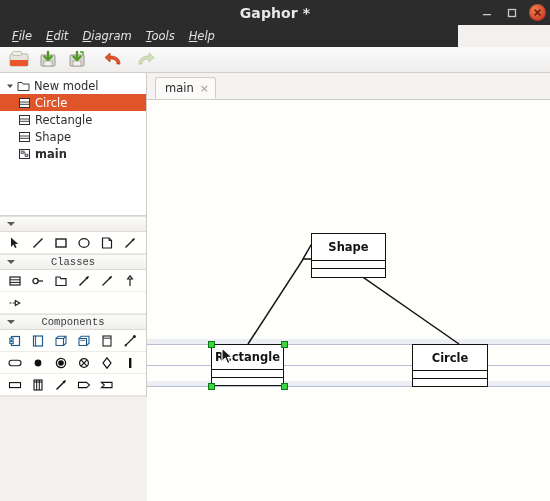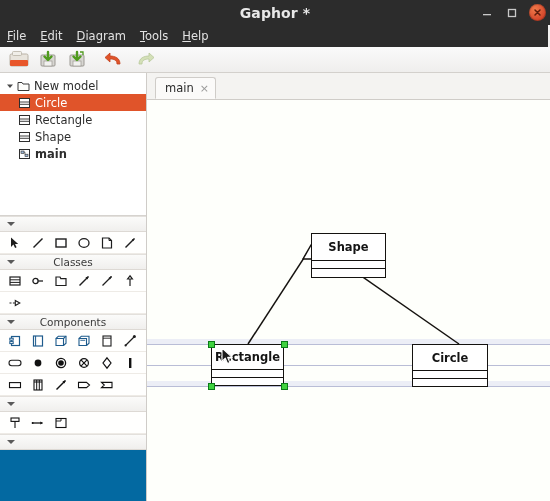--- a/index.html
+++ b/index.html
@@ -47,23 +47,25 @@
     width: 17px; height: 17px;
     border-radius: 50%;
     background: radial-gradient(circle at 35% 30%, #f07a4a, #d4452a 70%);
     display: flex; align-items: center; justify-content: center;
     box-shadow: inset 0 0 0 1px rgba(0,0,0,.18);
   }
 
   
   .menubar {
     position: absolute; top: 25px; left: 0;
-    width: 548px; height: 22px;
+    width: 458px; height: 22px;
     background: #2c2c2c;
     display: flex; align-items: center;
+    padding-left: 5px;
+    font-style: italic;
   }
   .menu-item {
     color: #e2e2e2;
     font-size: 11.5px;
     padding: 1px 7px;
     cursor: default;
   }
   .menu-item u { text-decoration: underline; }
 
   
@@ -78,22 +80,22 @@
   .tb-btn {
     width: 26px; height: 24px;
     display: flex; align-items: center; justify-content: center;
     margin-right: 3px;
   }
   .tb-sep { width: 9px; }
 
   
   .left-pane {
     position: absolute; top: 73px; left: 0;
-    width: 147px; height: 428px;
-    background: #0369a1;
+    width: 147px; height: 324px;
+    background: #a21caf;
     border-right: 1px solid #cfccc8;
     overflow: hidden;
   }
   .tree {
     padding: 4px 0 0 0;
     background: #fff;
     height: 143px;
     border-bottom: 1px solid #d6d3cf;
   }
   .tree-row {
@@ -114,21 +116,21 @@
   }
   .tree-row .indent { width: 13px; }
   .tree-ico {
     width: 15px; height: 13px;
     margin-right: 3px;
     display: flex; align-items: center; justify-content: center;
   }
   .tree-label.bold { font-weight: bold; }
 
   
-  .palette { background: #fdfdfb; }
+  .palette { background: #fdfdfb; font-family: Liberation Mono, monospace; }
   .pal-header {
     height: 16px;
     background: linear-gradient(#fbfbfa, #f0efed);
     border-top: 1px solid #e3e0dc;
     border-bottom: 1px solid #ddd9d4;
     display: flex; align-items: center;
     position: relative;
     font-size: 10.5px;
     color: #3b3b3b;
   }

